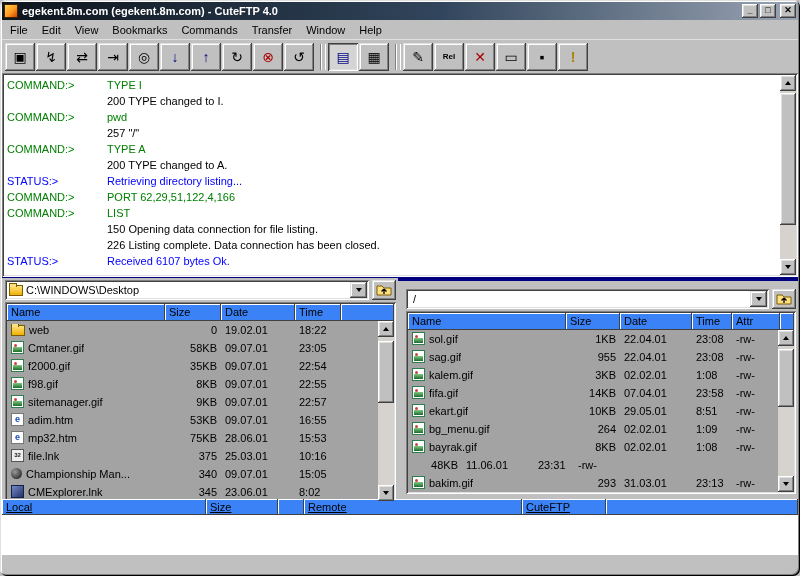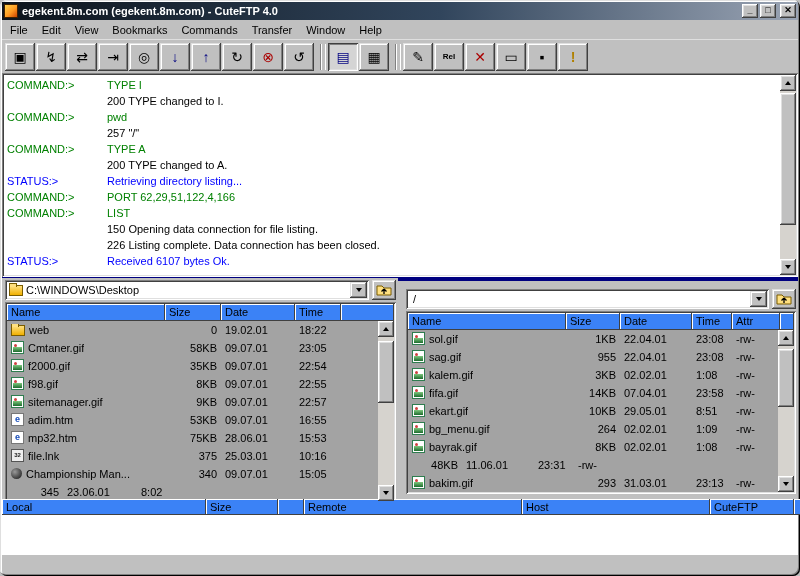--- a/index.html
+++ b/index.html
@@ -100,21 +100,21 @@
   .icon-htm { width:13px; height:13px; background:#fff; border:1px solid #777; color:#1a4fba;
     font-size:9px; font-weight:bold; line-height:11px; text-align:center; }
   .icon-win32 { width:13px; height:13px; background:#eee; border:1px solid #555; font-size:6px; font-weight:bold;
     line-height:11px; text-align:center; color:#222; }
   .icon-ball { width:11px; height:11px; border-radius:50%; background:radial-gradient(circle at 35% 35%, #999, #111); }
   .icon-app { width:13px; height:13px; background:linear-gradient(135deg,#7788cc,#223366); border:1px solid #112244; }
   .combo-folder { margin-left:0; }
 
   
   .queue-head { height:16px; display:flex; background:#c0c0c0; }
-  .queue-head .col-h { height:16px; }
+  .queue-head .col-h { height:16px;text-decoration:underline; }
   .queue-list { height:40px; background:#fff; margin:0; }
 
   
   .statusbar { height:19px; display:flex; align-items:center; gap:2px; padding:2px 2px 1px 2px; }
   .sb-seg { height:15px; line-height:14px; padding:0 5px; white-space:nowrap; overflow:hidden;
     box-shadow: inset 1px 1px #808080, inset -1px -1px #fff; }
   .seg-main { flex:1; }
   .seg-queue { width:128px; flex:none; }
   .seg-small { width:22px; flex:none; }
   .grip { width:14px; height:15px; flex:none;
@@ -332,20 +332,24 @@
               <div class="frow">
                 <div class="fcell name-cell" style="width: 158px;">
                   <span class="ficon icon-ball"></span>
                   <span class="fname">Championship Man...</span>
                 </div>
                 <div class="fcell size-cell" style="width: 56px;">340</div>
                 <div class="fcell" style="width: 74px;">09.07.01</div>
                 <div class="fcell" style="width: 46px;">15:05</div>
               </div>
               <div class="frow">
+                <div class="fcell name-cell" style="width: 158px;">
+                  <span class="ficon icon-app"></span>
+                  <span class="fname">CMExplorer.lnk</span>
+                </div>
                 <div class="fcell size-cell" style="width: 56px;">345</div>
                 <div class="fcell" style="width: 74px;">23.06.01</div>
                 <div class="fcell" style="width: 46px;">8:02</div>
               </div>
             </div>
           <div class="vscroll">
             <div class="sb-btn up"></div>
             <div class="sb-track">
               <div class="sb-thumb" style="top:4px;height:62px;"></div>
             </div>
@@ -481,20 +485,19 @@
       </div>
     </div>
 
   </div>
 
   <div class="queue-head">
       <div class="col-h" style="width: 204px;">Local</div>
       <div class="col-h" style="width: 72px;">Size</div>
       <div class="col-h" style="width: 26px;"></div>
       <div class="col-h" style="width: 218px;">Remote</div>
-      <div class="col-h" style="width: 188px;">Host</div>
       <div class="col-h" style="width: 84px;">CuteFTP</div>
       <div class="col-h col-fill"></div>
     </div>
   <div class="queue-list"></div>
 
 
 </div>
 
 </body></html>

